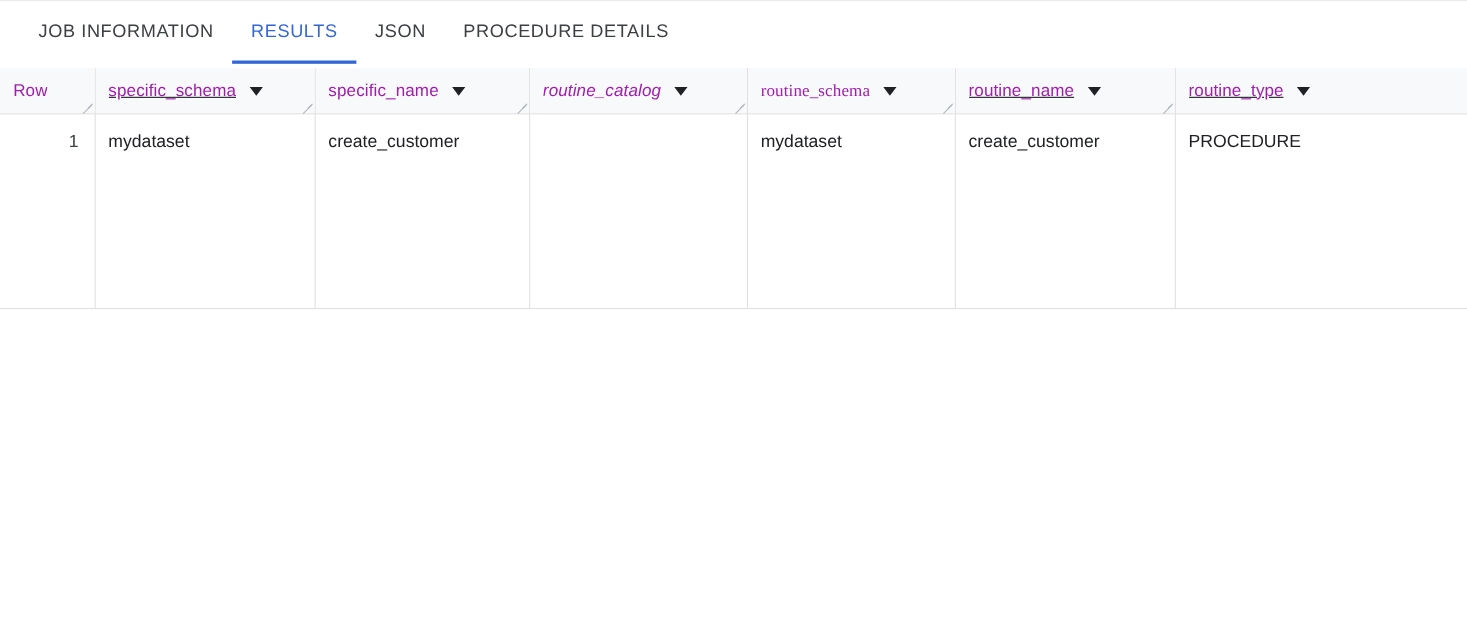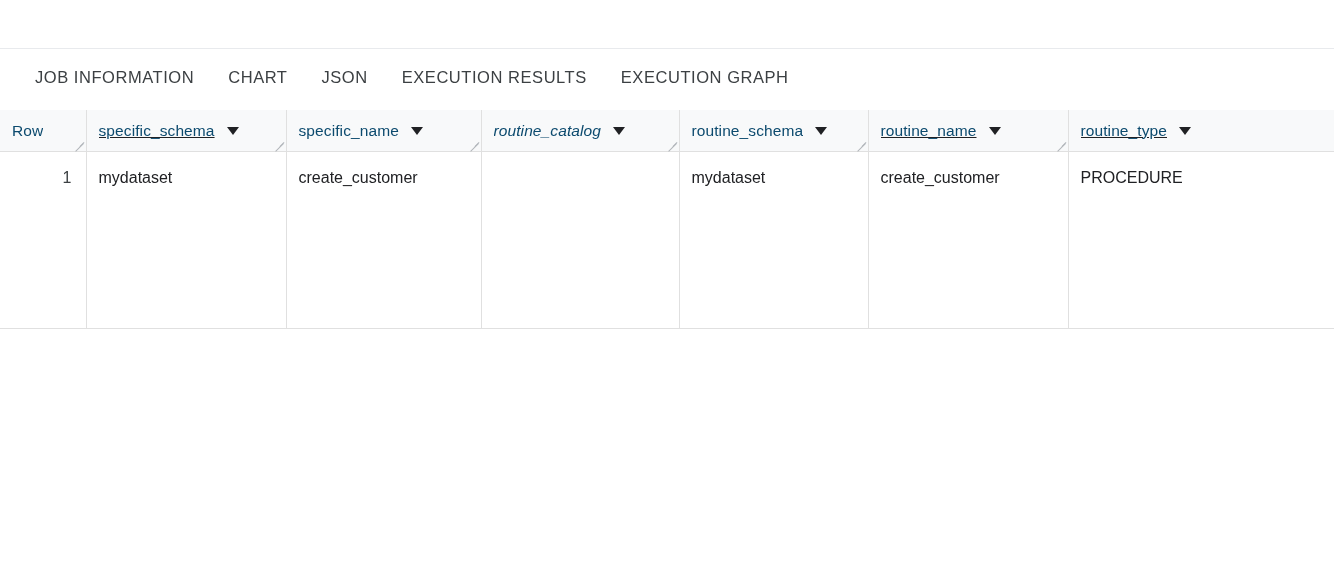--- a/index.html
+++ b/index.html
@@ -16,21 +16,20 @@
     color: #202124;
     -webkit-font-smoothing: antialiased;
   }
 
   .app {
     width: 1334px;
     height: 472px;
     position: relative;
     background: #ffffff;
     box-sizing: border-box;
-    margin-top: 48px;
   }
 
   
   .tabbar {
     position: relative;
     height: 62px;
     border-top: 1px solid #e8eaed;
     background: #ffffff;
     box-sizing: border-box;
     display: flex;
@@ -99,21 +98,21 @@
   }
   table.results thead th:last-child {
     border-right: none;
   }
   .th-inner {
     display: flex;
     align-items: center;
     height: 41px;
     padding: 0 8px 0 12px;
     font-size: 15.5px;
-    color: #0c4a6e;
+    color: #a21caf;
     letter-spacing: 0.1px;
     overflow: hidden;
   }
   .th-inner.row-head {
     justify-content: flex-start;
     padding-left: 12px;
   }
   .th-label {
     white-space: nowrap;
     overflow: hidden;
@@ -194,24 +193,23 @@
     background: #ffffff;
   }
 </style>
 </head>
 <body>
 
 <div class="app">
 
   <div class="tabbar" id="tabbar">
       <button class="tab">JOB INFORMATION</button>
-      <button class="tab">CHART</button>
+      <button class="tab active">RESULTS</button>
       <button class="tab">JSON</button>
-      <button class="tab">EXECUTION RESULTS</button>
-      <button class="tab">EXECUTION GRAPH</button>
+      <button class="tab">PROCEDURE DETAILS</button>
     </div>
 
   <div class="table-wrap">
     <table class="results">
       <thead>
         <tr id="header-row">
             <th style="width: 86px;">
               <div class="th-inner row-head">
                 <span class="th-label">Row</span>
               </div>
@@ -231,21 +229,21 @@
               </div>
               <span class="grip"></span>
             </th>
             <th style="width: 198px; font-style: italic;">
               <div class="th-inner">
                 <span class="th-label">routine_catalog</span>
                 <span class="caret"></span>
               </div>
               <span class="grip"></span>
             </th>
-            <th style="width: 189px;">
+            <th style="width: 189px; font-family: Liberation Serif, serif;">
               <div class="th-inner">
                 <span class="th-label">routine_schema</span>
                 <span class="caret"></span>
               </div>
               <span class="grip"></span>
             </th>
             <th style="width: 200px; text-decoration: underline;">
               <div class="th-inner">
                 <span class="th-label">routine_name</span>
                 <span class="caret"></span>

